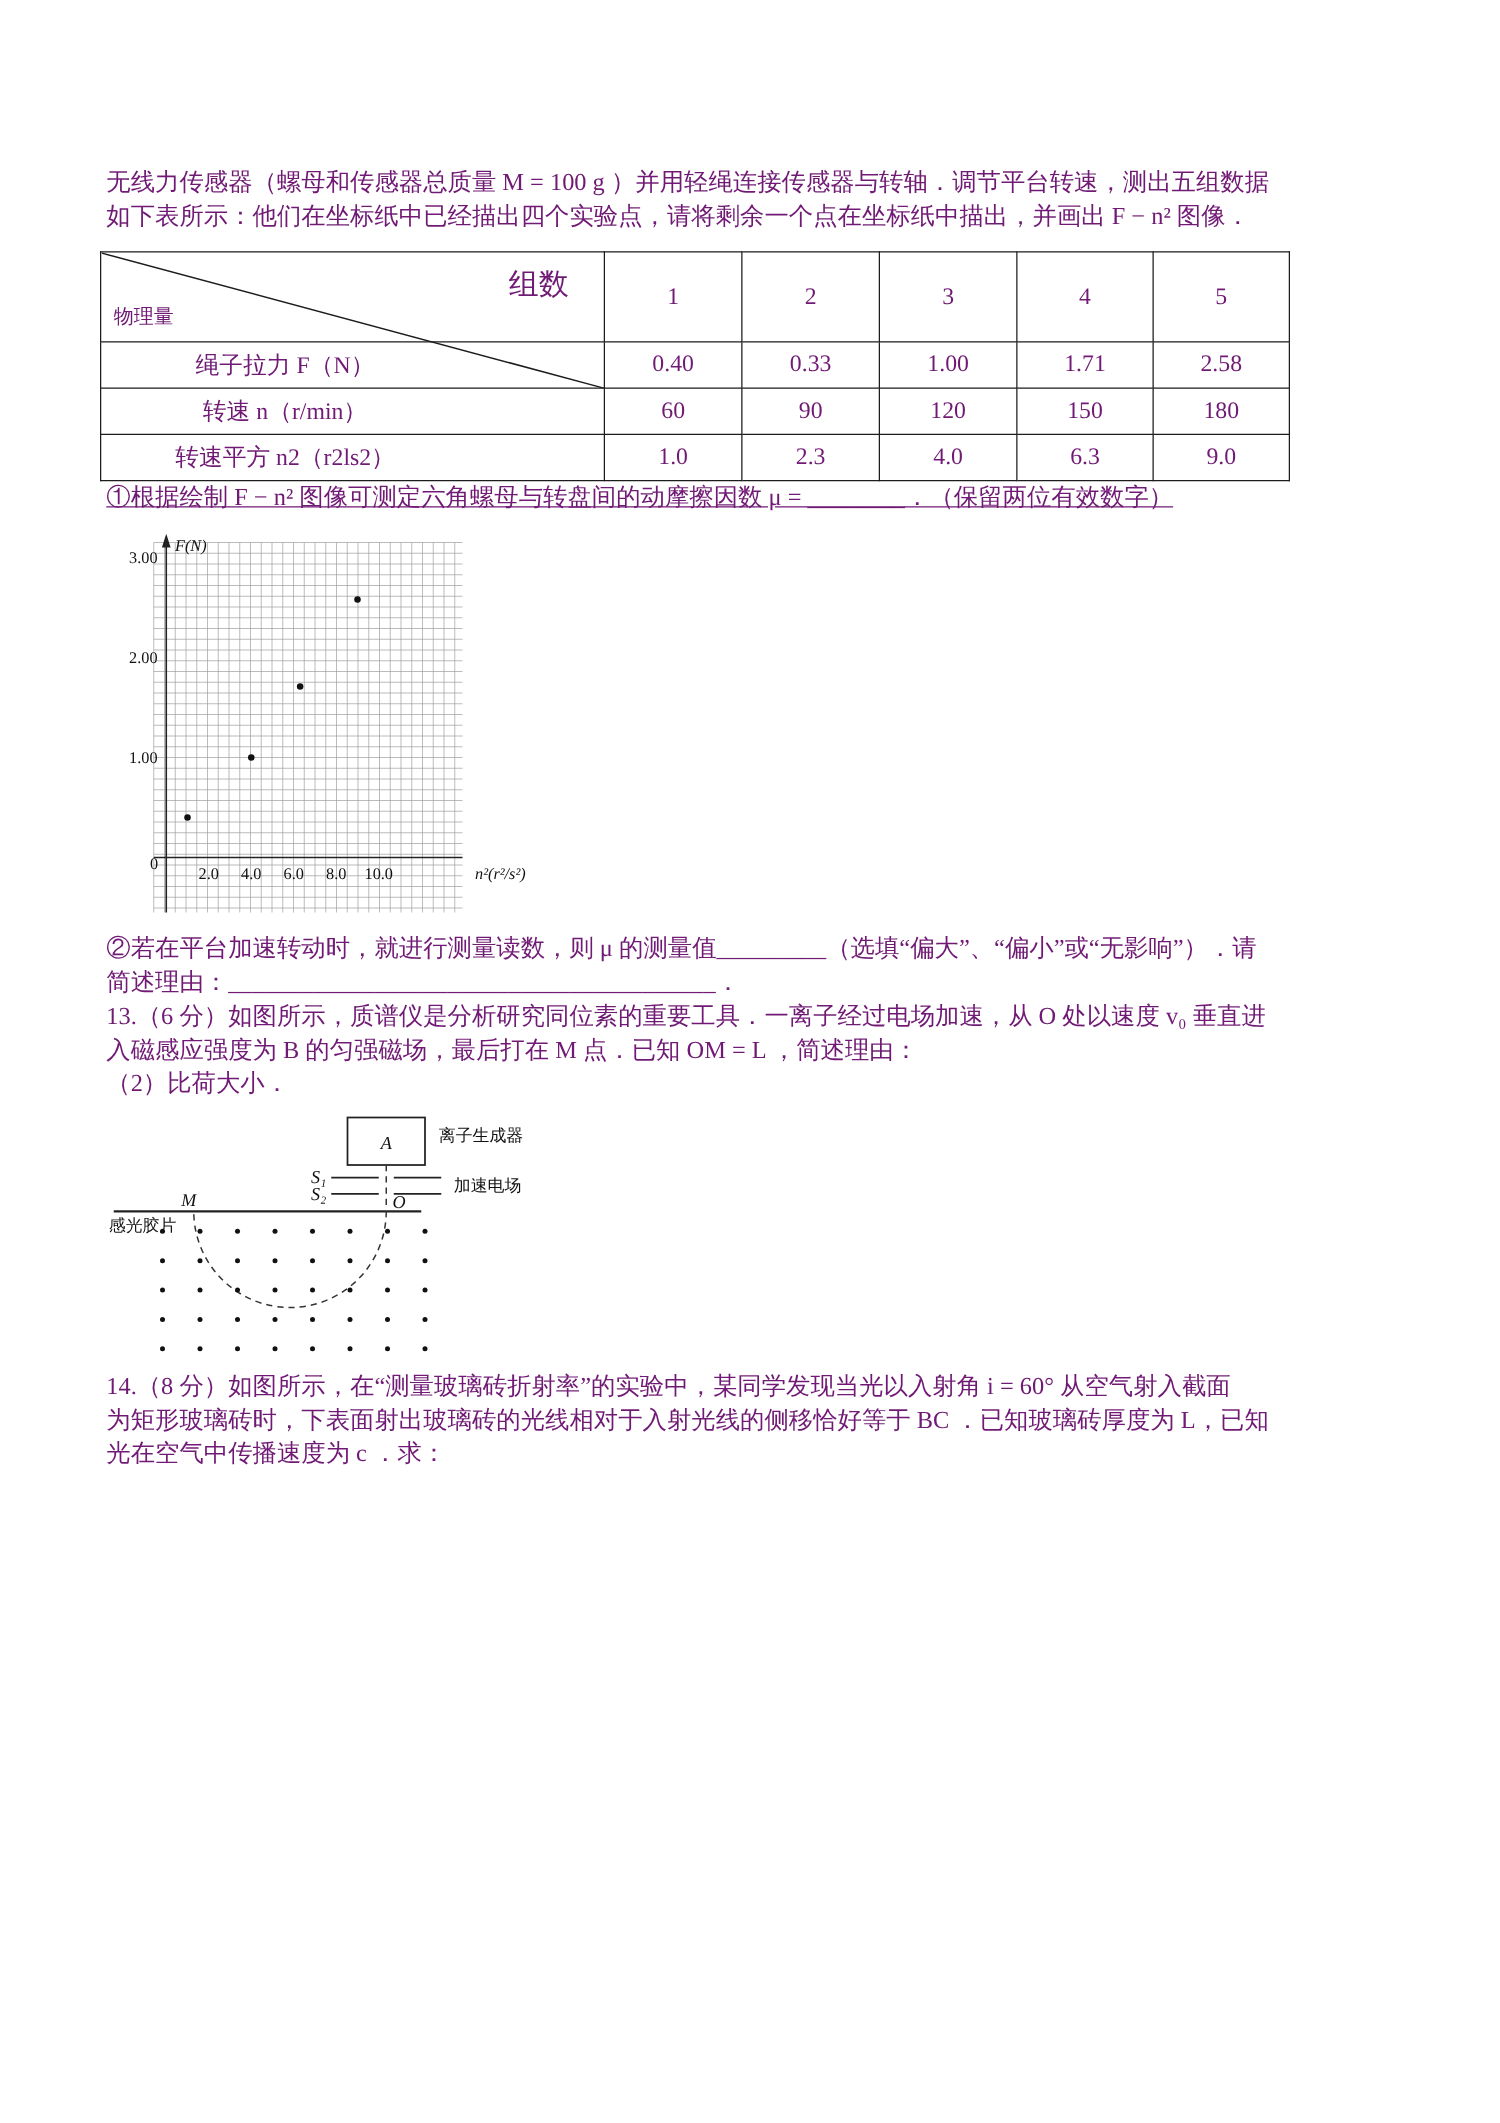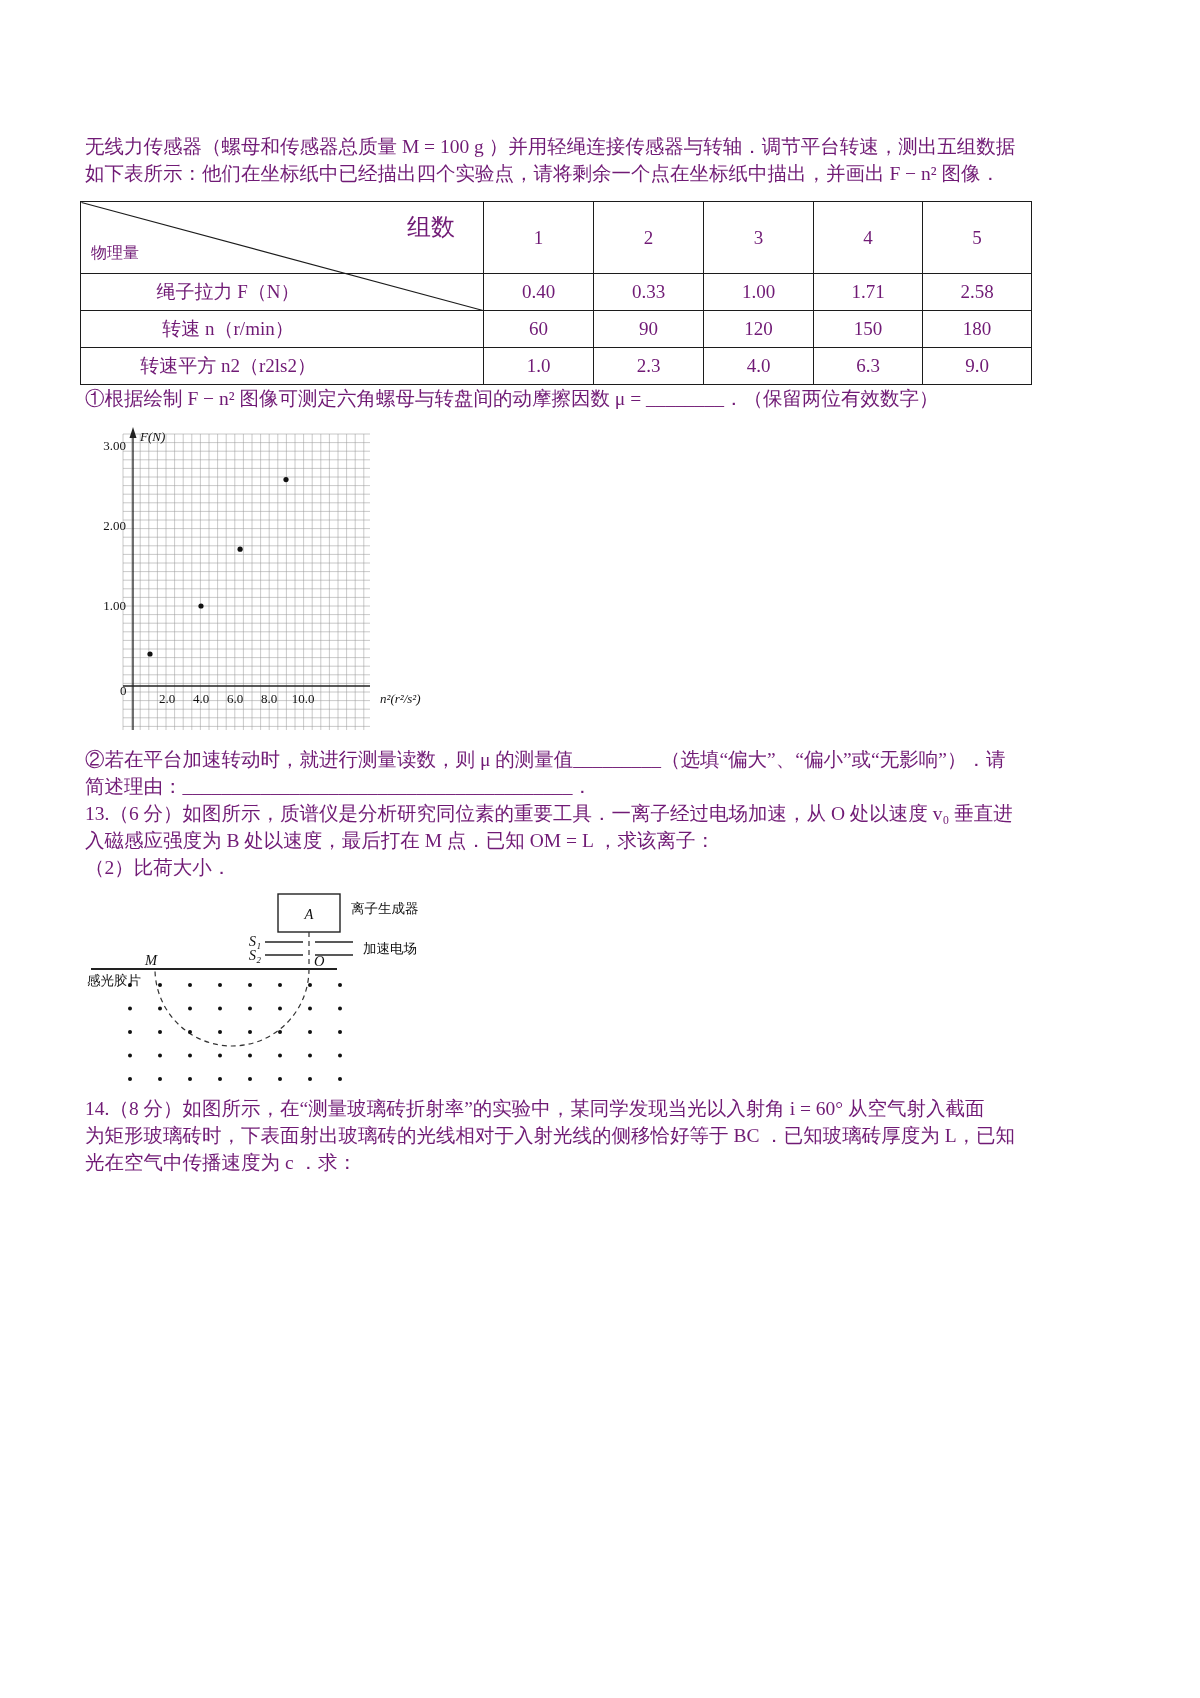--- a/index.html
+++ b/index.html
@@ -13,21 +13,21 @@
     font-family: "Liberation Serif", "DejaVu Serif", serif;
     padding: 133px 80px 0 85px;
     overflow: hidden;
   }
   p.tl {
     margin: 0;
     font-size: 19.5px;
     line-height: 27px;
     white-space: nowrap;
   }
-  .mt38 { margin-top:38px; } .mt16 { margin-top:16px; } .mt14 { margin-top:14px; }
+  .mt38 { margin-top:38px; } .mt16 { margin-top:16px;text-decoration:underline; } .mt14 { margin-top:14px; }
   .mt13 { margin-top:13px; } .mt11 { margin-top:11px; }
   .mt10 { margin-top:10px; }
 
   
   .table-wrap { position: relative; margin-top:14px; margin-left:-5px; width:951px; }
   table.data { border-collapse: collapse; width: 951px; table-layout: fixed; }
   table.data td {
     border: 1.4px solid #1c1c1c;
     text-align: center;
     font-size: 19px;
@@ -205,21 +205,21 @@
         <circle cx="114" cy="182" r="2.6" fill="#111"></circle>
         <circle cx="153.1" cy="125.19999999999999" r="2.6" fill="#111"></circle>
         <circle cx="199" cy="55.599999999999994" r="2.6" fill="#111"></circle>
       </svg>
   </div>
 
   <p class="tl mt10">②若在平台加速转动时，就进行测量读数，则 μ 的测量值_________（选填“偏大”、“偏小”或“无影响”）．请</p>
   <p class="tl mt13">简述理由：________________________________________．</p>
 
   <p class="tl mt14">13.（6 分）如图所示，质谱仪是分析研究同位素的重要工具．一离子经过电场加速，从 O 处以速度 v₀ 垂直进</p>
-  <p class="tl mt13">入磁感应强度为 B 处以速度，最后打在 M 点．已知 OM = L ，求该离子：</p>
+  <p class="tl mt13">入磁感应强度为 B 的匀强磁场，最后打在 M 点．已知 OM = L ，简述理由：</p>
   <p class="tl mt10">（2）比荷大小．</p>
 
   <div class="figure13">
     <svg width="490" height="202">
 
       <rect x="193" y="5" width="62" height="38" class="ln"></rect>
       <text x="224" y="30" class="flbl flbl-i" text-anchor="middle">A</text>
       <text x="266" y="24" class="flbl">离子生成器</text>
 
       <line x1="224" y1="43" x2="224" y2="79" class="dash"></line>

